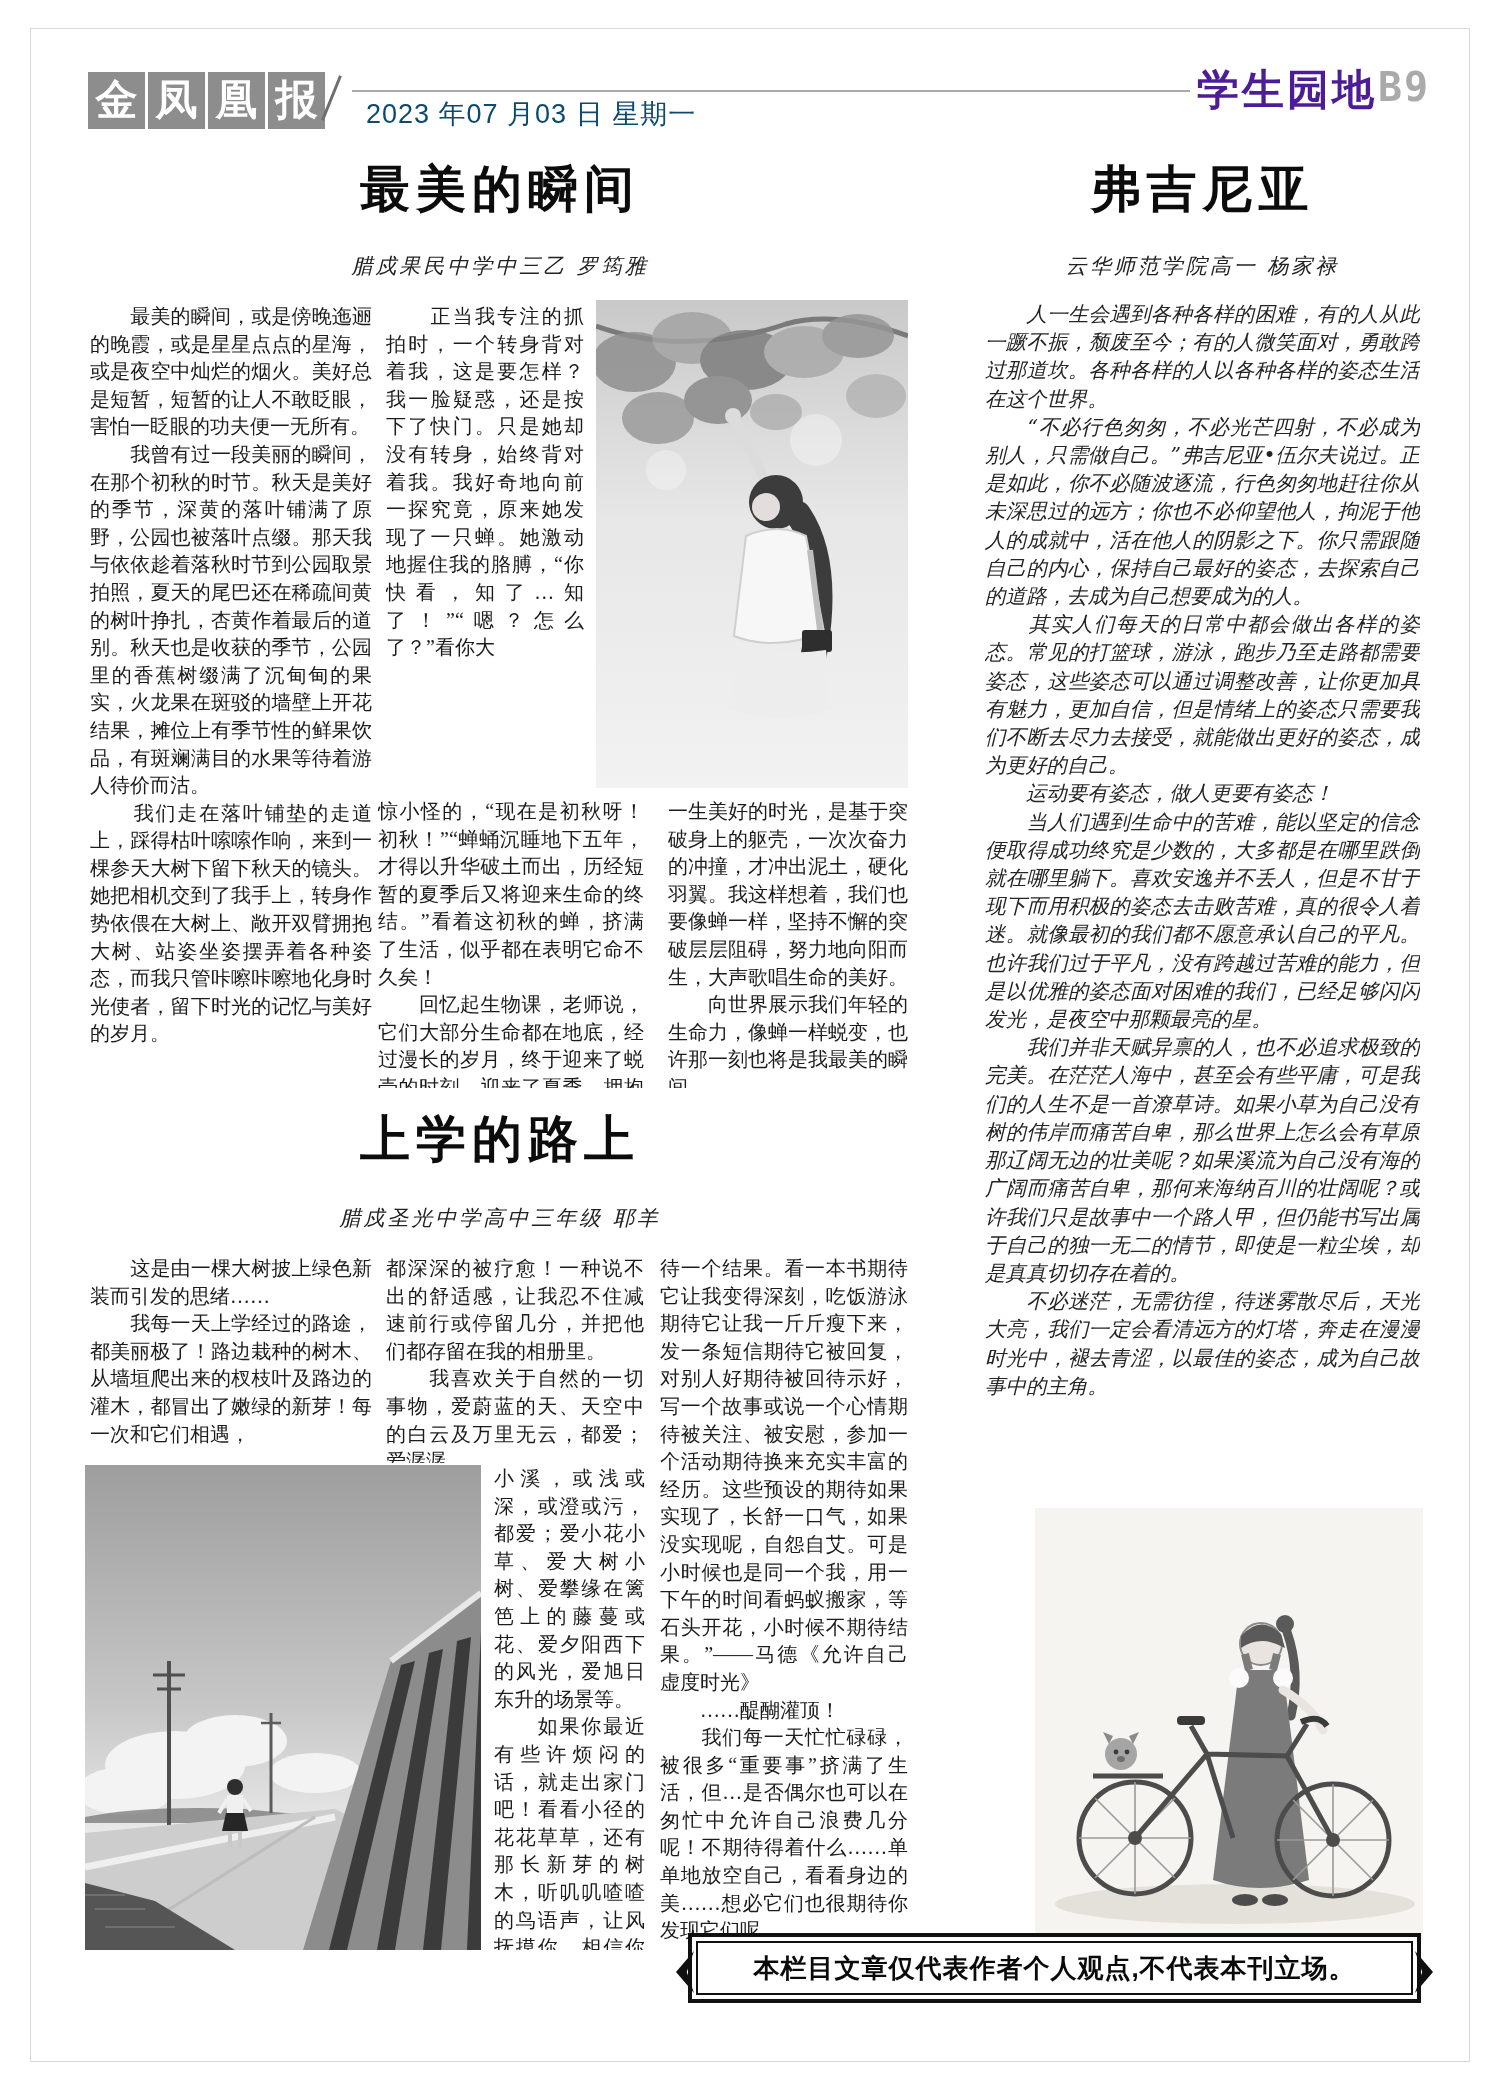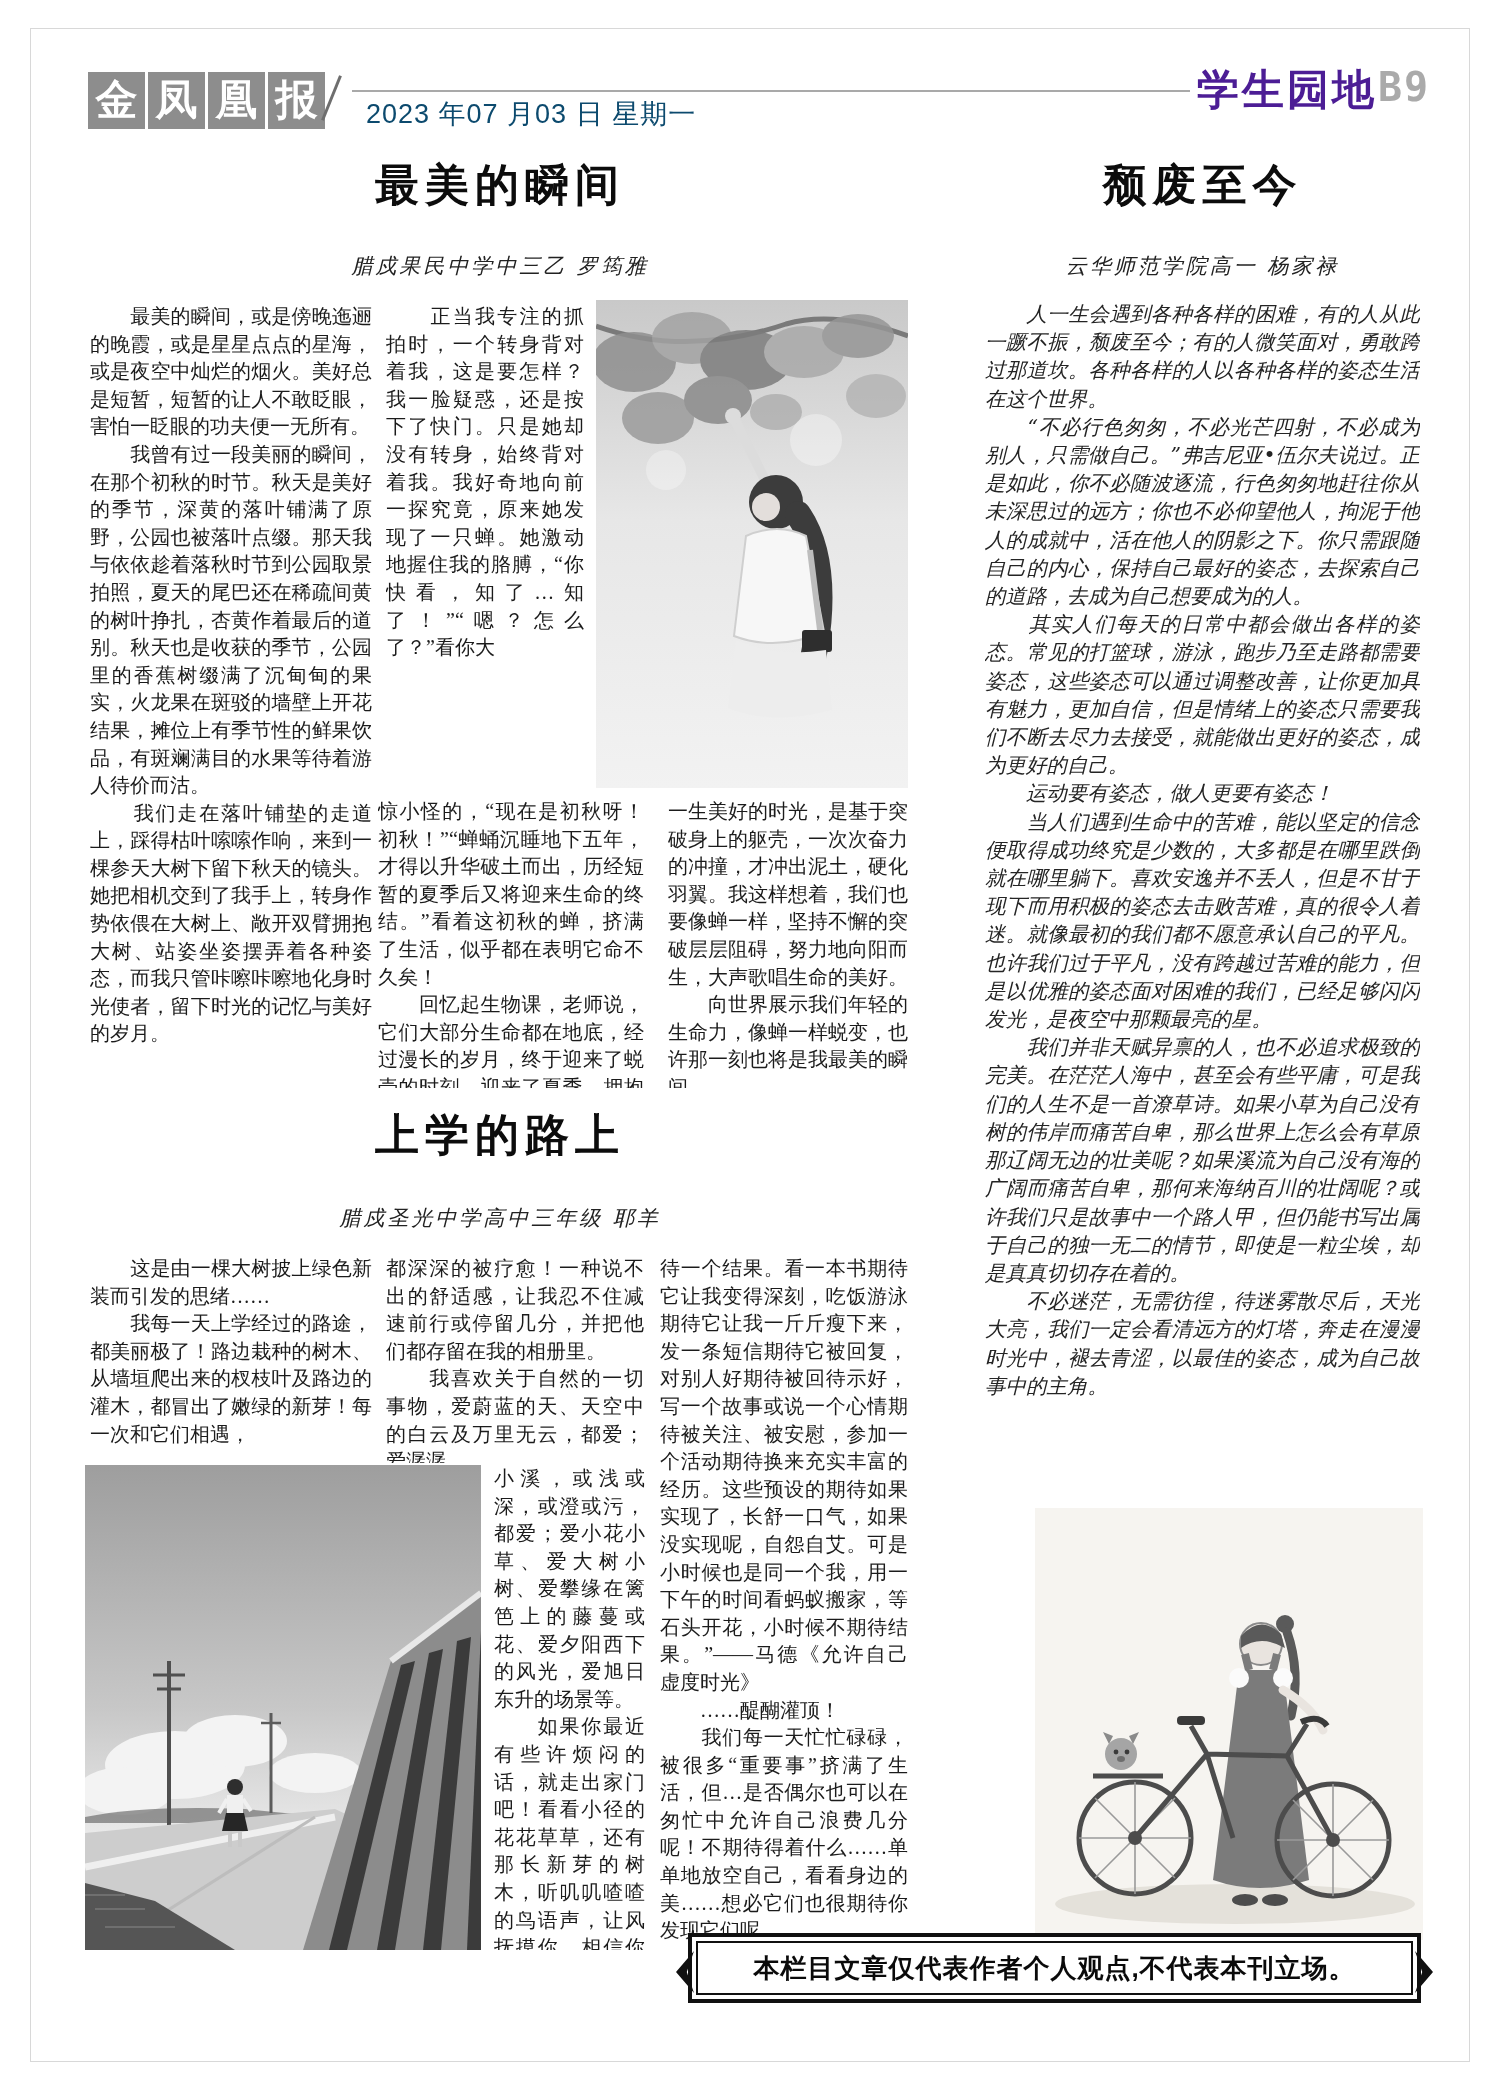--- a/index.html
+++ b/index.html
@@ -15,21 +15,21 @@
   .header-rule{position:absolute;left:352px;top:90px;width:838px;height:2px;background:#a9a9a9;}
   .date{position:absolute;left:366px;top:96px;font-family:"Liberation Sans",sans-serif;
         font-size:27px;color:#0c4a6e;letter-spacing:1px;}
   .section{position:absolute;left:1197px;top:62px;font-family:"Liberation Sans",sans-serif;
            font-size:42px;font-weight:900;color:#4c1d95;letter-spacing:3px;}
   .pageno{position:absolute;left:1378px;top:64px;font-family:"DejaVu Sans Mono",monospace;
           font-size:40px;font-weight:700;color:#aaaaaa;letter-spacing:2px;}
 
   
   .art-title{position:absolute;text-align:center;font-family:"Liberation Serif",serif;
-             font-weight:900;font-size:44px;letter-spacing:6px;color:#0c0c0c;}
+             font-weight:900;font-size:50px;letter-spacing:6px;color:#0c0c0c;}
   .byline{position:absolute;text-align:center;font-family:"DejaVu Serif",serif;font-style:italic;
           font-size:21px;color:#222;letter-spacing:3px;}
   .body-text{position:absolute;font-family:"Liberation Serif",serif;font-size:20px;line-height:27.6px;
              color:#1b1b1b;text-align:justify;white-space:pre-line;overflow:hidden;}
   .script-text{font-family:"DejaVu Serif",serif;font-style:italic;color:#242424;
                font-size:20.5px;line-height:28.2px;}
   .photo{position:absolute;overflow:hidden;background:#e8e8e8;}
   .photo svg{display:block;}
 
   
@@ -121,21 +121,21 @@
       <path d="M214,250 L224,330" stroke="#bdbdbd" stroke-width="6"></path>
       <rect x="206" y="330" width="30" height="22" rx="3" fill="#2e2e2e"></rect>
       <path d="M140,340 q40,18 90,10 l6,60 q-60,16 -104,-2 z" fill="#ededed"></path>
     </svg>
   </div>
   <div class="body-text a1-col2b">惊小怪的，“现在是初秋呀！初秋！”“蝉蛹沉睡地下五年，才得以升华破土而出，历经短暂的夏季后又将迎来生命的终结。”看着这初秋的蝉，挤满了生活，似乎都在表明它命不久矣！
 　　回忆起生物课，老师说，它们大部分生命都在地底，经过漫长的岁月，终于迎来了蜕壳的时刻，迎来了夏季，拥抱了骄阳，在森林里蝉鸣。而蝉</div>
   <div class="body-text a1-col3">一生美好的时光，是基于突破身上的躯壳，一次次奋力的冲撞，才冲出泥土，硬化羽翼。我这样想着，我们也要像蝉一样，坚持不懈的突破层层阻碍，努力地向阳而生，大声歌唱生命的美好。
 　　向世界展示我们年轻的生命力，像蝉一样蜕变，也许那一刻也将是我最美的瞬间。</div>
 
-  <div class="art-title a2-title">颓废至今</div>
+  <div class="art-title a2-title">弗吉尼亚</div>
   <div class="byline a2-byline">云华师范学院高一  杨家禄</div>
   <div class="body-text script-text a2-body">　　人一生会遇到各种各样的困难，有的人从此一蹶不振，颓废至今；有的人微笑面对，勇敢跨过那道坎。各种各样的人以各种各样的姿态生活在这个世界。
 　　“不必行色匆匆，不必光芒四射，不必成为别人，只需做自己。”弗吉尼亚•伍尔夫说过。正是如此，你不必随波逐流，行色匆匆地赶往你从未深思过的远方；你也不必仰望他人，拘泥于他人的成就中，活在他人的阴影之下。你只需跟随自己的内心，保持自己最好的姿态，去探索自己的道路，去成为自己想要成为的人。
 　　其实人们每天的日常中都会做出各样的姿态。常见的打篮球，游泳，跑步乃至走路都需要姿态，这些姿态可以通过调整改善，让你更加具有魅力，更加自信，但是情绪上的姿态只需要我们不断去尽力去接受，就能做出更好的姿态，成为更好的自己。
 　　运动要有姿态，做人更要有姿态！
 　　当人们遇到生命中的苦难，能以坚定的信念便取得成功终究是少数的，大多都是在哪里跌倒就在哪里躺下。喜欢安逸并不丢人，但是不甘于现下而用积极的姿态去击败苦难，真的很令人着迷。就像最初的我们都不愿意承认自己的平凡。也许我们过于平凡，没有跨越过苦难的能力，但是以优雅的姿态面对困难的我们，已经足够闪闪发光，是夜空中那颗最亮的星。
 　　我们并非天赋异禀的人，也不必追求极致的完美。在茫茫人海中，甚至会有些平庸，可是我们的人生不是一首潦草诗。如果小草为自己没有树的伟岸而痛苦自卑，那么世界上怎么会有草原那辽阔无边的壮美呢？如果溪流为自己没有海的广阔而痛苦自卑，那何来海纳百川的壮阔呢？或许我们只是故事中一个路人甲，但仍能书写出属于自己的独一无二的情节，即使是一粒尘埃，却是真真切切存在着的。
 　　不必迷茫，无需彷徨，待迷雾散尽后，天光大亮，我们一定会看清远方的灯塔，奔走在漫漫时光中，褪去青涩，以最佳的姿态，成为自己故事中的主角。</div>
   <div class="photo a2-illu" role="img" aria-label="插画：长裙少女与自行车，车上有小狗">
     <svg width="388" height="432" viewBox="0 0 388 432" xmlns="http://www.w3.org/2000/svg">

